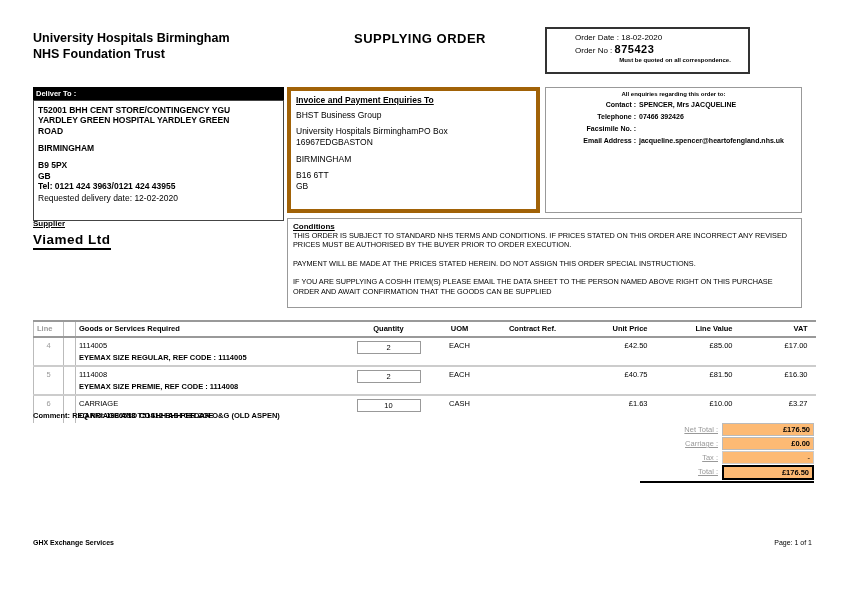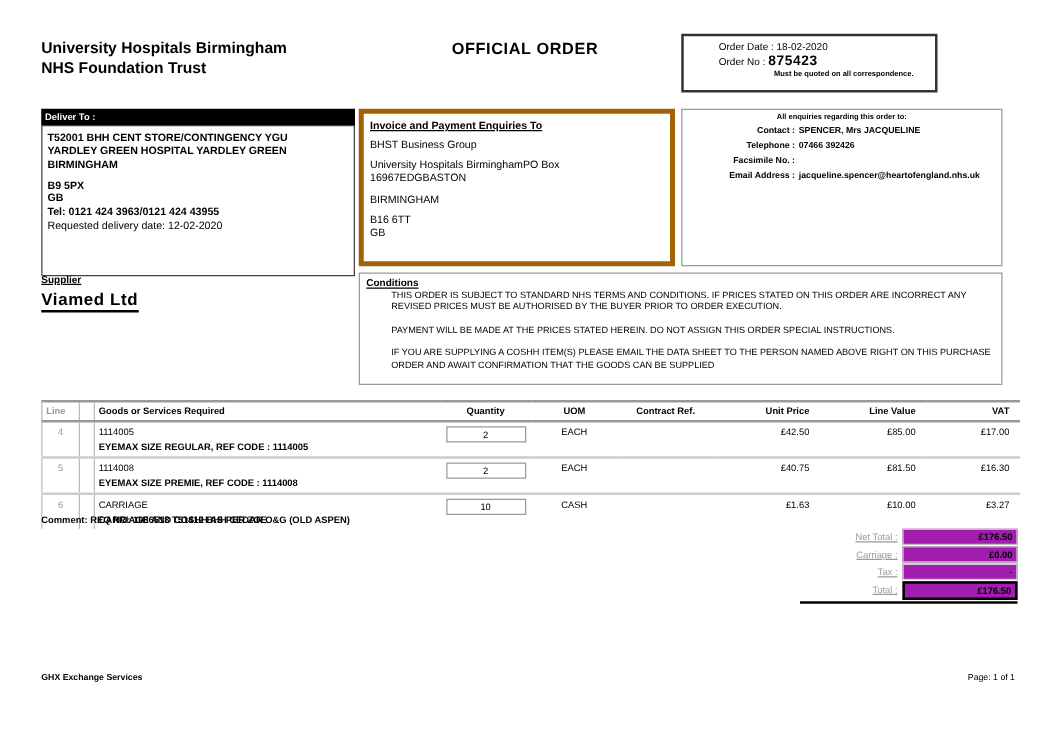--- a/index.html
+++ b/index.html
@@ -33,21 +33,21 @@
   .enq-row .lbl { width:86px; text-align:right; flex:none; }
   .enq-row .val { padding-left:3px; word-break:break-all; }
 
   
   .supplier-label { position:absolute; left:33px; top:219px; font-size:8px; font-weight:bold; text-decoration:underline; }
   .supplier-name { position:absolute; left:33px; top:232px; font-size:13.5px; font-weight:bold; border-bottom:2px solid #000; padding-bottom:1px; letter-spacing:.5px; }
 
   
   .conditions-box { position:absolute; left:287px; top:218px; width:515px; height:90px; border:1px solid #999; padding:3px 5px; }
   .conditions-title { font-size:8px; font-weight:bold; text-decoration:underline; margin-bottom:0; }
-  .cond-p { font-size:7.3px; line-height:1.3; margin-bottom:9px;margin-left:20px; }
+  .cond-p { font-size:7.3px; line-height:1.3; margin-bottom:9px; }
 
   
   .items-table { position:absolute; left:33px; top:320px; width:782px; border-collapse:collapse; table-layout:fixed; }
   .items-table th, .items-table td { font-size:7.5px; padding:2px 3px; vertical-align:top; }
   .items-table tr.head th { font-weight:bold; text-align:left; border-top:2px solid #999; border-bottom:2px solid #999; padding:2px 3px 3px 3px; }
   .c-line { border-left:1px solid #bbb; border-right:1px solid #bbb; text-align:center; color:#999; }
   th.c-line { color:#999; }
   .c-spacer { border-right:1px solid #bbb; }
   .c-center { text-align:center !important; }
   .c-right { text-align:right !important; padding-right:8px !important; }
@@ -56,57 +56,58 @@
   .item-desc { font-weight:bold; margin-top:3px; }
   .qty-box { border:1px solid #999; width:64px; margin:0 auto; text-align:center; font-size:7.5px; padding:1px 0; }
 
   
   .comment-line { position:absolute; left:33px; top:411px; font-size:7.5px; font-weight:bold; }
 
   
   .totals { position:absolute; left:640px; top:423px; width:174px; }
   .tot-row { display:flex; align-items:stretch; margin-bottom:1px; }
   .tot-row .lbl { flex:1; color:#999; font-size:7.5px; text-align:right; padding:2px 4px 0 0;text-decoration:underline; }
-  .tot-row .val { width:92px; flex:none; border:1px solid #bbb; background:#a21caf; font-size:7.5px; font-weight:bold; text-align:right; padding:1px 3px; }
+  .tot-row .val { width:92px; flex:none; border:1px solid #bbb; background:#fdba74; font-size:7.5px; font-weight:bold; text-align:right; padding:1px 3px; }
   .tot-row.tax .val { font-weight:normal; border-color:#ccc; }
   .tot-row.total { border-bottom:2px solid #000; padding-bottom:1px; }
   .tot-row.total .val { border:2px solid #000; font-weight:bold; }
 
   
   .footer-left { position:absolute; left:33px; top:539px; font-size:7px; font-weight:bold; }
   .footer-right { position:absolute; left:680px; top:539px; width:132px; text-align:right; font-size:7px; }
 </style>
 </head>
 <body>
 
 <div class="page">
 
   <div class="trust-name">
     <div>University Hospitals Birmingham</div>
     <div>NHS Foundation Trust</div>
   </div>
-  <div class="doc-title">OFFICIAL ORDER</div>
+  <div class="doc-title">SUPPLYING ORDER</div>
 
   <div class="order-box">
     <div class="row">
       <span class="lbl">Order Date :</span>
       <span>18-02-2020</span>
     </div>
     <div class="row">
       <span class="lbl">Order No :</span>
       <span class="order-no-val">875423</span>
     </div>
     <div class="order-note">Must be quoted on all correspondence.</div>
   </div>
 
   <div class="deliver-wrap">
     <div class="deliver-head">Deliver To :</div>
     <div class="deliver-box">
       <div>T52001 BHH CENT STORE/CONTINGENCY YGU</div>
       <div>YARDLEY GREEN HOSPITAL YARDLEY GREEN</div>
+      <div class="gap-after">ROAD</div>
       <div class="gap-after">BIRMINGHAM</div>
       <div>B9 5PX</div>
       <div>GB</div>
       <div>Tel: 0121 424 3963/0121 424 43955</div>
       <div class="normal">Requested delivery date: 12-02-2020</div>
     </div>
   </div>
 
   <div class="invoice-box">
     <div class="invoice-title">Invoice and Payment Enquiries To</div>

